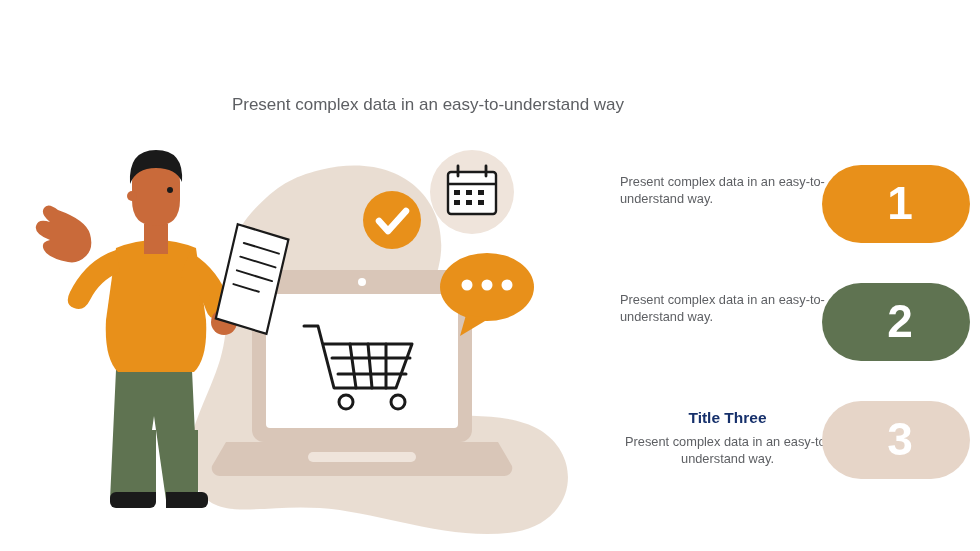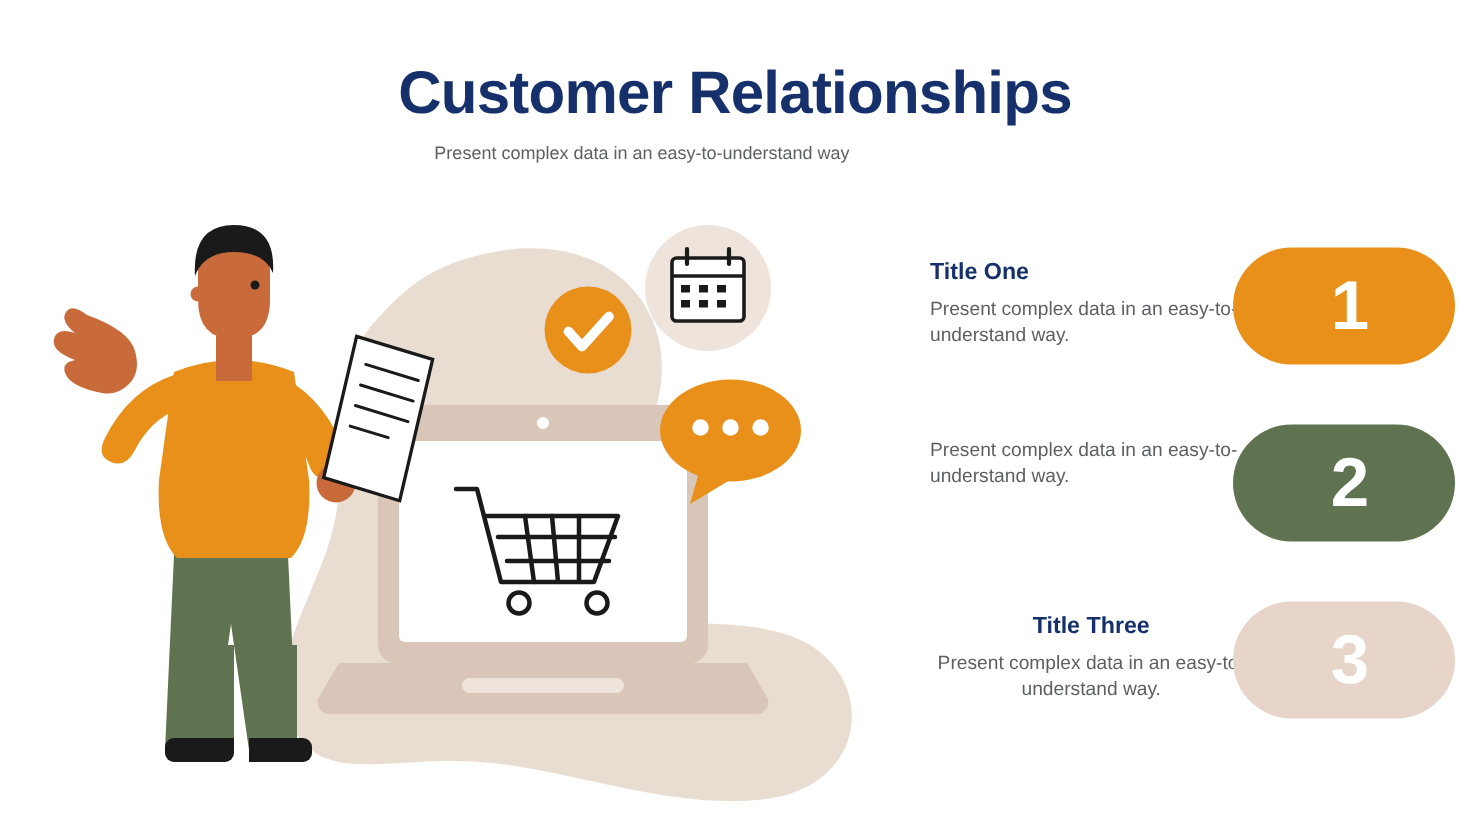--- a/index.html
+++ b/index.html
@@ -22,21 +22,21 @@
     text-align: center;
     font-size: 40px;
     font-weight: bold;
     letter-spacing: -0.5px;
     color: #16306b;
   }
   .subtitle {
     position: absolute;
     top: 95px; left: 0; width: 856px;
     text-align: center;
-    font-size: 12px;
+    font-size: 17px;
     color: #5d5f63;
   }
 
   
   .illus {
     position: absolute;
     left: 20px; top: 130px;
     width: 570px; height: 410px;
   }
 
@@ -92,21 +92,20 @@
   }
   .pill-1 { background: #e8901a; }
   .pill-2 { background: #5f7351; }
   .pill-3 { background: #e6d5c8; }
 </style>
 </head>
 <body>
 
 <div class="slide">
 
-  <div class="title">Customer Relationships</div>
   <div class="subtitle">Present complex data in an easy-to-understand way</div>
 
   <div class="illus">
     <svg width="570" height="410" viewBox="0 0 570 410" xmlns="http://www.w3.org/2000/svg">
 
       <path d="M300 40 C 380 20, 430 70, 420 130 C 412 182, 360 200, 370 250
                C 382 306, 470 270, 520 300 C 565 328, 555 392, 495 402
                C 430 412, 360 382, 300 378 C 240 374, 200 392, 178 360
                C 152 322, 186 276, 200 230 C 216 178, 196 120, 232 82
                C 256 56, 272 47, 300 40 Z" fill="#e8dbd0" opacity="0.95"></path>
@@ -203,21 +202,20 @@
         </g>
       </g>
 
     </svg>
   </div>
 
   <div class="items">
 
     <div class="item item-1">
       <div class="item-text">
-        <div class="item-title">Title One</div>
         <div class="item-desc">Present complex data in an easy-to-understand way.</div>
       </div>
       <div class="pill pill-1">
         <span class="pill-num">1</span>
       </div>
     </div>
 
     <div class="item item-2">
       <div class="item-text">
         <div class="item-desc">Present complex data in an easy-to-understand way.</div>

